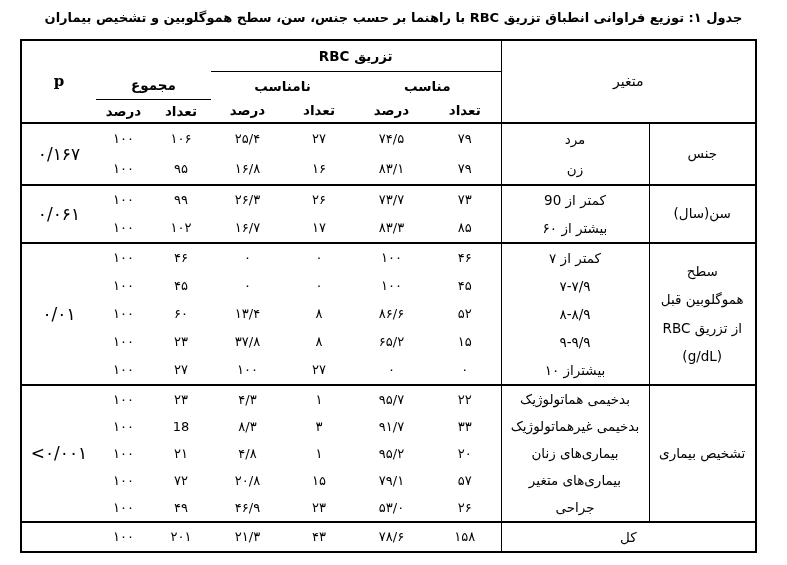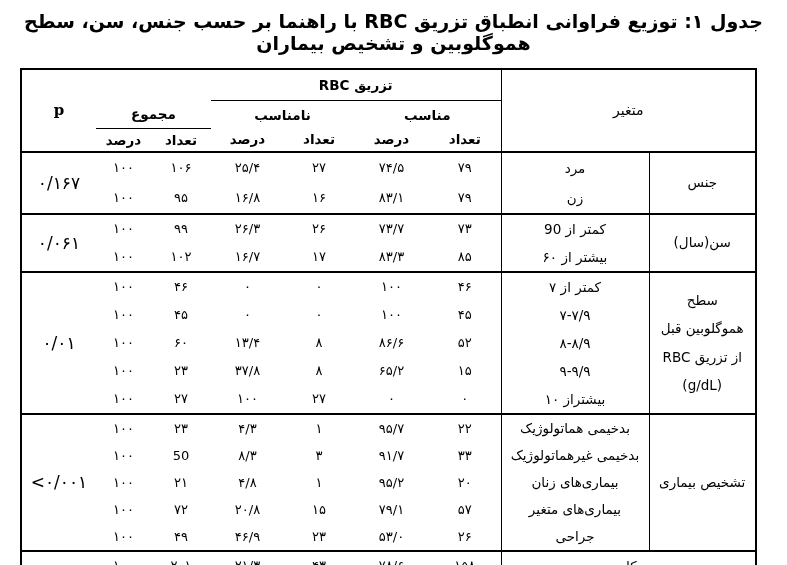--- a/index.html
+++ b/index.html
@@ -14,21 +14,21 @@
   .page {
     width: 787px;
     height: 565px;
     direction: rtl;
     overflow: hidden;
   }
   .title {
     direction: rtl;
     text-align: center;
     font-weight: bold;
-    font-size: 19px;
+    font-size: 13px;
     padding-top: 10px;
     margin-bottom: 14px;
     letter-spacing: 0;
   }
   table.freq-table {
     direction: rtl;
     border-collapse: collapse;
     table-layout: fixed;
     width: 735px;
     margin-right: 30px;
@@ -215,21 +215,21 @@
         <td class="num">۲۳</td>
         <td class="num">۱۰۰</td>
         <td class="pval" rowspan="5">&lt;۰/۰۰۱</td>
       </tr>
       <tr class="r-dx">
         <td class="sub">بدخیمی غیرهماتولوژیک</td>
         <td class="num">۳۳</td>
         <td class="num">۹۱/۷</td>
         <td class="num">۳</td>
         <td class="num">۸/۳</td>
-        <td class="num">50</td>
+        <td class="num">18</td>
         <td class="num">۱۰۰</td>
       </tr>
       <tr class="r-dx">
         <td class="sub">بیماری‌های زنان</td>
         <td class="num">۲۰</td>
         <td class="num">۹۵/۲</td>
         <td class="num">۱</td>
         <td class="num">۴/۸</td>
         <td class="num">۲۱</td>
         <td class="num">۱۰۰</td>

